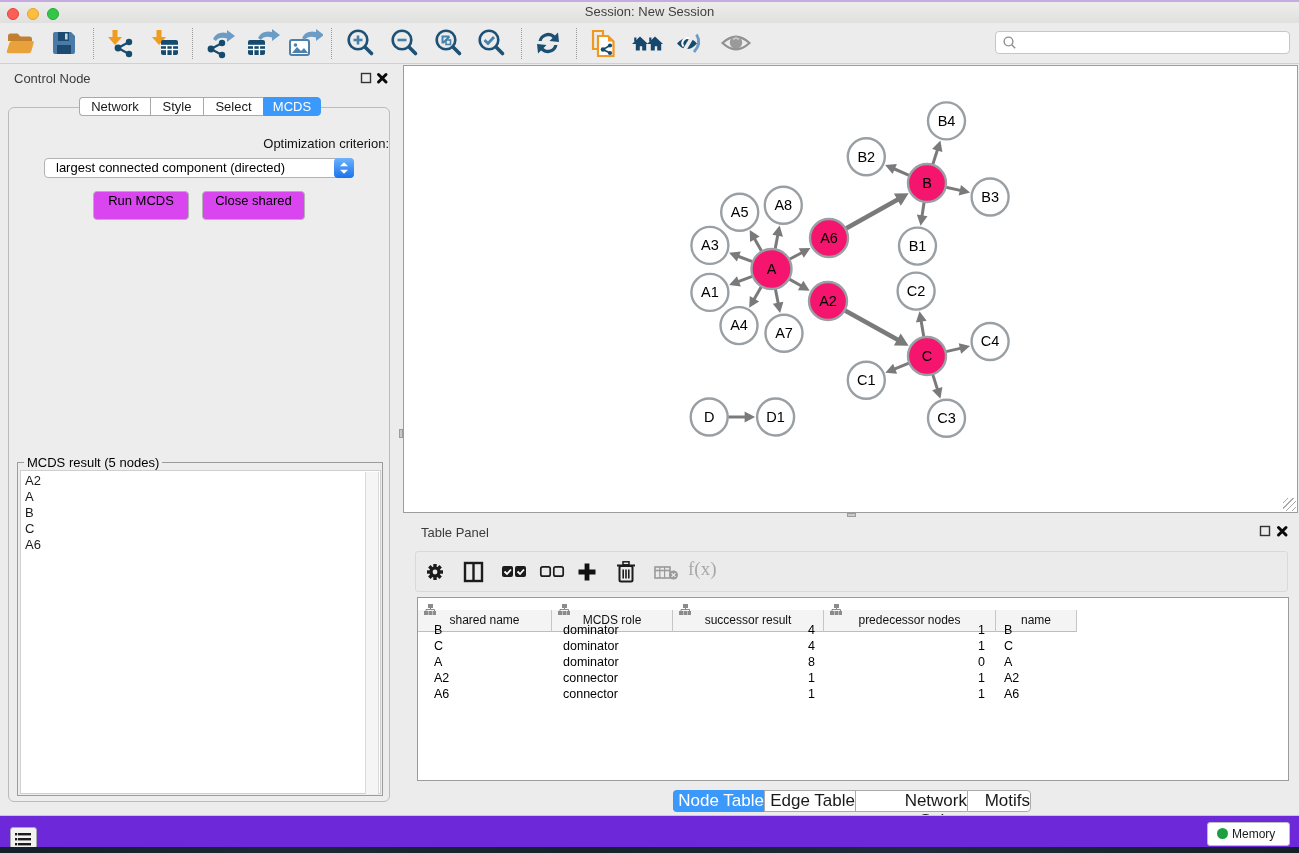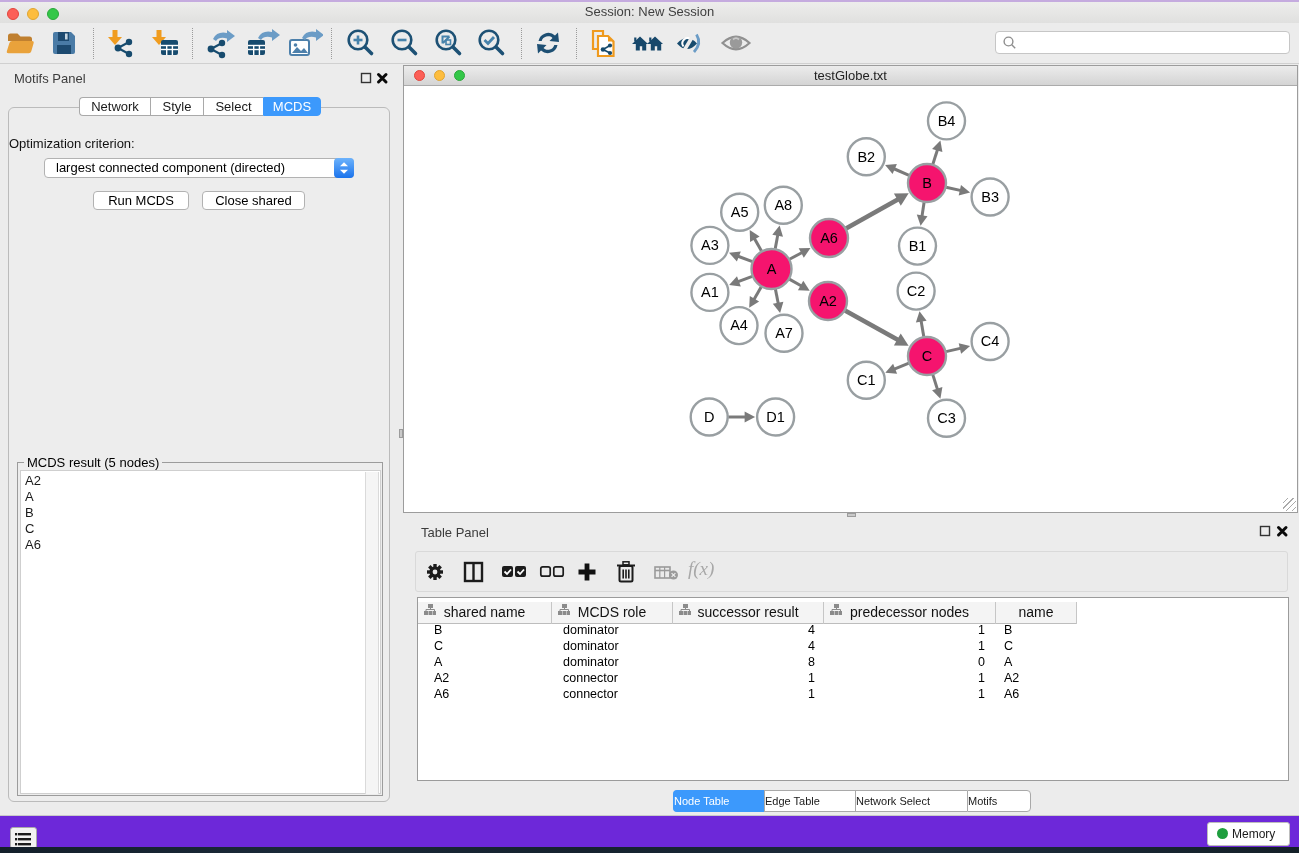--- a/index.html
+++ b/index.html
@@ -17,44 +17,44 @@
 .search{position:absolute;left:995px;top:8px;width:295px;height:23px;background:#fff;border:1px solid #c6c6c6;border-radius:4px}
 
 .cpl-title{left:14px;top:71px;font-size:13px;color:#3c3c3c}
 .cpl-ico{position:absolute;top:72px;font-size:12px;color:#222}
 .cpl-box{left:8px;top:107px;width:382px;height:695px;border:1px solid #bbbbbb;border-radius:6px;background:#ededed}
 .tabs{left:79px;top:97px;height:19px;display:flex}
 .tab{font-size:13px;line-height:17px;text-align:center;background:#fff;border:1px solid #a9a9a9;border-right:none;color:#1a1a1a;padding:0}
 .tab:first-child{border-radius:4px 0 0 4px}
 .tab:last-child{border-radius:0 4px 4px 0;border-right:1px solid #a9a9a9}
 .tab.sel{background:#3c99fc;border-color:#3c99fc;color:#fff}
-.opt-label{left:9px;top:136px;width:380px;text-align:left;font-size:13px;color:#111}
+.opt-label{left:9px;top:136px;width:380px;text-align:right;font-size:13px;color:#111}
 .combo{left:44px;top:158px;width:310px;height:20px;background:#fff;border:1px solid #b2b2b2;border-radius:4px;font-size:13px;line-height:18px;padding-left:11px;color:#000}
 .stepper{position:absolute;right:-1px;top:-1px;width:20px;height:20px;border-radius:4px;background:linear-gradient(#6db3fc,#1a73ec);color:#fff}
-.btn{position:absolute;height:19px;background:#ffffff;border:1px solid #b2b2b2;border-radius:4px;font-size:13px;line-height:17px;text-align:center;color:#000}
+.btn{position:absolute;height:29px;background:#d946ef;border:1px solid #b2b2b2;border-radius:4px;font-size:13px;line-height:17px;text-align:center;color:#000}
 .fieldset{left:17px;top:462px;width:366px;height:334px;border:1px solid #9c9c9c;background:#ededed}
 .legend{position:absolute;left:6px;top:-8px;background:#ededed;font-size:13px;padding:0 3px;color:#000}
 .mlist{position:absolute;left:2px;top:7px;width:361px;height:324px;background:#fff;border:1px solid #cfcfcf;font-size:13px;line-height:16px;padding:2px 0 0 4px}
 .mscroll{position:absolute;right:1px;top:1px;width:14px;height:322px;background:#f5f5f5;border-left:1px solid #dadada;border-right:1px solid #dadada}
 
 .netwin{left:403px;top:65px;width:895px;height:448px;border:1px solid #9c9c9c;background:#fff}
 .ntitle{position:absolute;left:0;top:0;width:100%;height:20px;background:linear-gradient(#ececec,#d4d4d4);border-bottom:1px solid #ababab}
 .ntl{position:absolute;top:4px;width:11px;height:11px;border-radius:50%}
 .grip{position:absolute;right:1px;bottom:1px;width:13px;height:13px;background:
  repeating-linear-gradient(135deg,transparent 0 3px,#aaa 3px 4px)}
 
 .tp-title{left:421px;top:525px;font-size:13px;color:#3c3c3c}
 .tp-ico{position:absolute;top:525px;font-size:12px;color:#222}
 .tp-toolbar{left:415px;top:551px;width:873px;height:41px;background:#ebebeb;border:1px solid #d9d9d9;border-radius:3px}
 .ttable{left:417px;top:597px;width:872px;height:184px;background:#fff;border:1px solid #9b9b9b}
-.thead{position:absolute;left:0;top:4px;height:22px;background:#f4f4f4;border-bottom:1px solid #bdbdbd;font-size:14px}
+.thead{position:absolute;left:0;top:12px;height:22px;background:#f4f4f4;border-bottom:1px solid #bdbdbd;font-size:12px}
 .thcell{position:absolute;top:0;height:22px;border-right:1px solid #c6c6c6;text-align:center;line-height:21px;color:#111}
 .trow{position:absolute;font-size:12.5px;color:#000}
 .btabs{position:absolute;display:flex;left:673px;top:790px;height:22px}
-.btab{font-size:11px;line-height:20px;text-align:left;background:#fff;border:1px solid #a9a9a9;border-right:none;color:#1a1a1a}
+.btab{font-size:17px;line-height:20px;text-align:right;background:#fff;border:1px solid #a9a9a9;border-right:none;color:#1a1a1a}
 .btab:first-child{border-radius:4px 0 0 4px}
 .btab:last-child{border-radius:0 4px 4px 0;border-right:1px solid #a9a9a9}
 .btab.sel{background:#3c99fc;border-color:#3c99fc;color:#fff}
 
 .statusbar{left:0;top:815px;width:1299px;height:32px;background:#6d28d9;border-top:1px solid #c9c9c9}
 .listbtn{position:absolute;left:10px;top:11px;width:27px;height:22px;background:#f2f2f2;border:1px solid #a9a9a9;border-radius:3px}
 .membtn{position:absolute;left:1207px;top:6px;width:83px;height:24px;background:#fff;border:1px solid #bdbdbd;border-radius:3px;font-size:12px;line-height:22px}
 .darkstrip{left:0;top:847px;width:1299px;height:6px;background:linear-gradient(90deg,#131f2a,#1a2938 22%,#15222e 45%,#1c2c3c 70%,#142028)}
 </style></head>
 <body>
@@ -184,21 +184,21 @@
     <circle cx="16" cy="15.5" r="6.2" fill="#9a9a9a"></circle>
     <path d="M13 12.5 a4.5 4.5 0 0 1 6 0" fill="none" stroke="#c9c9c9" stroke-width="1.8"></path>
   </svg>
   <div class="search">
     <svg width="16" height="16" style="position:absolute;left:6px;top:3px">
       <circle cx="6.5" cy="6.5" r="4.4" fill="none" stroke="#8e8e8e" stroke-width="1.4"></circle>
       <line x1="9.8" y1="9.8" x2="13.2" y2="13.2" stroke="#8e8e8e" stroke-width="1.4"></line>
     </svg>
   </div>
 </div>
-<div class="abs cpl-title">Motifs Panel</div>
+<div class="abs cpl-title">Control Node</div>
 <svg class="cpl-ico" style="left:360px" width="12" height="12">
     <rect x="1.5" y="1.5" width="9" height="9" fill="none" stroke="#333" stroke-width="1.4"></rect>
   </svg>
 <svg class="cpl-ico" style="left:376px" width="13" height="13">
     <path d="M2.5 2.5 L10 10 M10 2.5 L2.5 10" stroke="#0a0a0a" stroke-width="3" stroke-linecap="round"></path>
   </svg>
 <div class="abs cpl-box"></div>
 <div class="abs tabs">
   <div class="tab" style="width:71px">Network</div>
   <div class="tab" style="width:53px">Style</div>
@@ -212,26 +212,20 @@
         <path d="M6 11.8 L10 15.8 L14 11.8z" fill="#fff"></path>
       </svg></div>
 </div>
 <div class="btn" style="left:93px;top:191px;width:96px">Run MCDS</div>
 <div class="btn" style="left:202px;top:191px;width:103px">Close shared</div>
 <div class="abs fieldset">
   <div class="legend">MCDS result (5 nodes)</div>
   <div class="mlist">A2<br>A<br>B<br>C<br>A6<div class="mscroll"></div></div>
 </div>
 <div class="abs netwin">
-  <div class="ntitle">
-    <span class="ntl" style="left:10px;background:#fc5f57;border:1px solid #e2463d"></span>
-    <span class="ntl" style="left:30px;background:#fdbd3e;border:1px solid #e0a532"></span>
-    <span class="ntl" style="left:50px;background:#33c748;border:1px solid #2aa83b"></span>
-    <div class="wtitle" style="line-height:19px;color:#222">testGlobe.txt</div>
-  </div>
   <div class="grip"></div>
 </div>
 <svg id="graph" width="894" height="427" viewBox="0 0 894 427" style="position:absolute;left:404px;top:86px">
 <line x1="357.5" y1="165.1" x2="350.1" y2="151.9" stroke="#7a7a7a" stroke-width="3.0"></line>
 <polygon points="345.7,144.1 355.6,150.6 346.1,155.9" fill="#7a7a7a"></polygon>
 <line x1="371.2" y1="162.8" x2="373.9" y2="148.3" stroke="#7a7a7a" stroke-width="3.0"></line>
 <polygon points="375.6,139.5 379.0,150.8 368.3,148.8" fill="#7a7a7a"></polygon>
 <line x1="348.4" y1="175.7" x2="333.4" y2="170.0" stroke="#7a7a7a" stroke-width="3.0"></line>
 <polygon points="325.0,166.7 336.8,165.4 332.9,175.5" fill="#7a7a7a"></polygon>
 <line x1="348.3" y1="190.3" x2="333.5" y2="195.9" stroke="#7a7a7a" stroke-width="3.0"></line>
@@ -359,21 +353,21 @@
       </g>
   </svg>
   <svg style="position:absolute;left:238px;top:13px" width="26" height="16">
     <rect x="1" y="2" width="15" height="11" fill="none" stroke="#9a9a9a" stroke-width="1.6"></rect>
     <line x1="1" y1="5.5" x2="16" y2="5.5" stroke="#9a9a9a" stroke-width="1.6"></line>
     <line x1="5.8" y1="2" x2="5.8" y2="13" stroke="#9a9a9a" stroke-width="1.2"></line>
       <line x1="10.6" y1="2" x2="10.6" y2="13" stroke="#9a9a9a" stroke-width="1.2"></line>
     <circle cx="19.5" cy="10" r="4.5" fill="#9a9a9a"></circle>
       <path d="M17.6 8.1 l3.8 3.8 M21.4 8.1 l-3.8 3.8" stroke="#ebebeb" stroke-width="1.3"></path>
   </svg>
-  <div style="position:absolute;left:272px;top:6px;width:50px;font-family:'Liberation Serif',serif;font-style:italic;font-size:19px;color:#a8a8a8">f(x)</div>
+  <div style="position:absolute;left:272px;top:6px;width:50px;font-family:'Liberation Serif',serif;font-size:19px;color:#a8a8a8">f(x)</div>
 </div>
 <div class="abs ttable">
   <div class="thead" style="width:659px">
     <div class="thcell" style="left:0;width:134px">shared name</div>
     <div class="thcell" style="left:134px;width:121px">MCDS role</div>
     <div class="thcell" style="left:255px;width:151px">successor result</div>
     <div class="thcell" style="left:406px;width:172px">predecessor nodes</div>
     <div class="thcell" style="left:578px;width:81px">name</div>
   </div>
   <svg style="position:absolute;left:6px;top:6px" width="12" height="11">

